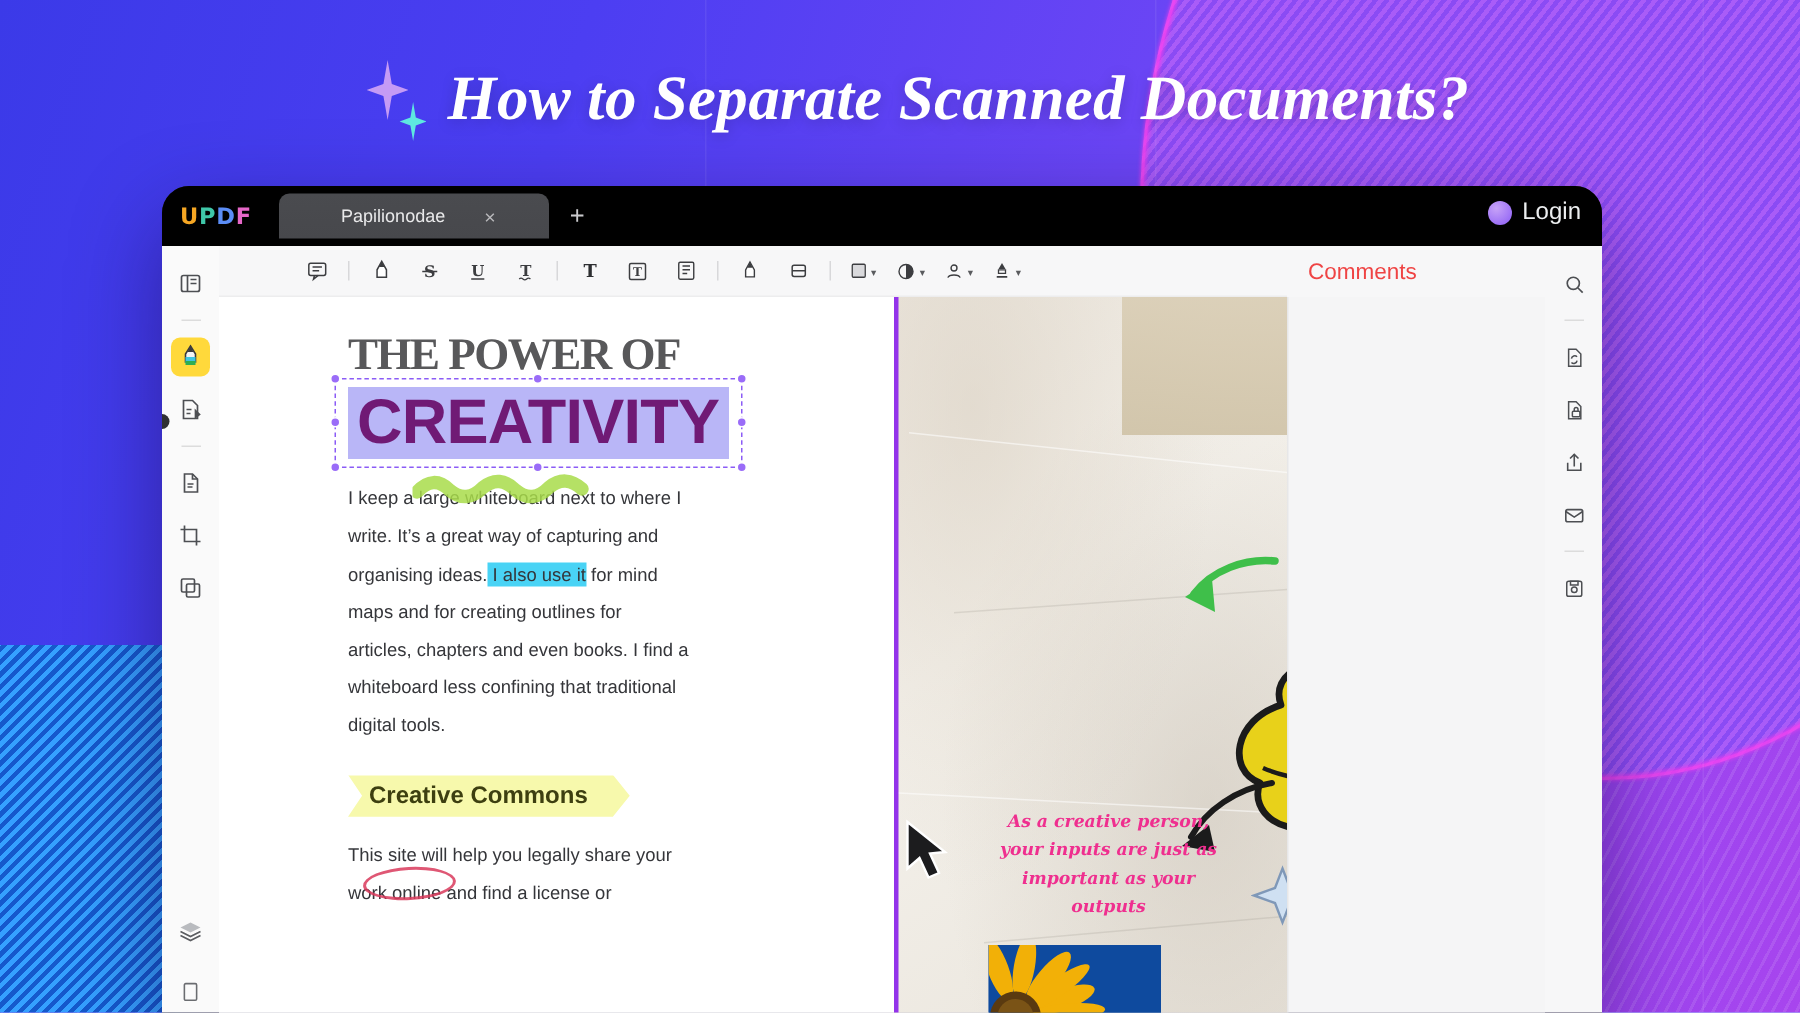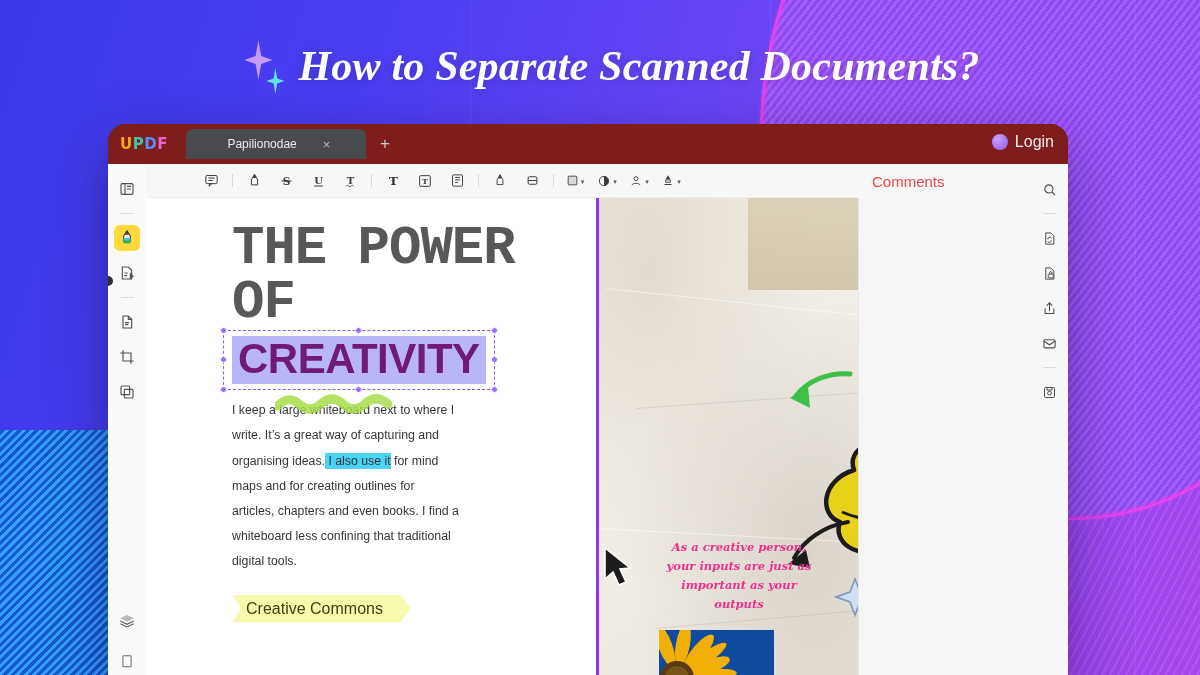--- a/index.html
+++ b/index.html
@@ -85,21 +85,21 @@
   
   .device {
     position: absolute; left: 108px; top: 124px;
     width: 960px; height: 560px;
     background: #2f3033;
     border-radius: 18px 18px 0 0;
     box-shadow: 0 22px 60px rgba(20,5,60,.45);
     overflow: hidden; z-index: 4;
   }
   .titlebar {
-    height: 40px; background: #7f1d1d; display: flex; align-items: center;
+    height: 40px; background: #000000; display: flex; align-items: center;
     padding: 0 12px; position: relative;
   }
   .logo {
     font-size: 15px; font-weight: bold; letter-spacing: .5px;
     margin-right: 18px; font-family: "DejaVu Sans", sans-serif;
   }
   .logo .l1 { color: #f5a623; } .logo .l2 { color: #3fc7a8; }
   .logo .l3 { color: #5b8df6; } .logo .l4 { color: #e667c8; }
   .tab {
     display: flex; align-items: center; gap: 26px;
@@ -165,22 +165,22 @@
 
   .workspace { flex: 1 1 auto; display: flex; min-height: 0; }
   .pageview { flex: 1 1 auto; position: relative; overflow: hidden; background: #fff; }
 
   
   .docpage {
     position: absolute; left: 0; top: 0; width: 450px; bottom: 0;
     background: #ffffff; padding: 24px 0 0 86px;
   }
   .title1 {
-    font-family: Liberation Mono, monospace;
-    font-weight: bold; font-size: 54px; letter-spacing: -1px;
+    font-family: Liberation Serif, serif;
+    font-weight: bold; font-size: 30px; letter-spacing: -1px;
     color: #58585a; line-height: 1;
   }
   .sel-wrap { position: relative; display: inline-block; margin-top: 6px; }
   .title2 {
     font-family: "Liberation Sans", sans-serif;
     font-weight: bold; font-size: 42px; letter-spacing: -.5px;
     color: #701a75; background: #b9b6f7; line-height: 1.05;
     padding: 1px 6px 3px 6px;
   }
   .sel-box {
@@ -202,21 +202,21 @@
     font-size: 12.3px; line-height: 2.05; color: #35363a;
     position: relative;
   }
   .hl-cyan { background: #49d3f5; padding: 1px 0; }
   .scribble {
     position: absolute; left: 43px; top: -6px; width: 120px; height: 22px;
     pointer-events: none;
   }
   .badge-yellow {
     display: inline-block; margin-top: 20px;
-    background: #f7f9ac; color: #3d3f10; font-weight: normal; font-size: 16px;
+    background: #f7f9ac; color: #3d3f10; font-weight: bold; font-size: 16px;
     padding: 5px 28px 5px 14px;
     clip-path: polygon(0 0, 94% 0, 100% 50%, 94% 100%, 0 100%, 5% 50%);
   }
   .body-text2 {
     margin-top: 13px; width: 232px;
     font-size: 12.3px; line-height: 2.05; color: #35363a; position: relative;
   }
   .redcircle {
     position: absolute; left: 10px; top: 20px; width: 62px; height: 22px;
     border: 2px solid #d93a5c; border-radius: 50%;
@@ -493,20 +493,24 @@
 
             <div class="body-text">
               <svg class="scribble" viewBox="0 0 120 22">
                 <path d="M3 14 Q14 2 25 13 Q36 22 47 11 Q58 2 69 13 Q80 22 91 11 Q102 2 113 12" stroke="#a8dc4a" stroke-width="9" fill="none" stroke-linecap="round" opacity=".85"></path>
               </svg>
               <span>I keep a </span><span>large whiteboard</span><span> next to where I write. It’s a great way of capturing and organising ideas.</span><span class="hl-cyan"> I also use it</span><span> for mind maps and for creating outlines for articles, chapters and even books. I find a whiteboard less confining that traditional digital tools.</span>
             </div>
 
             <div><span class="badge-yellow">Creative Commons</span></div>
 
+            <div class="body-text2">
+              <div class="redcircle"></div>
+              <span>This site will help you legally share your </span><span>work online</span><span> and find a license or</span>
+            </div>
           </div>
 
           <div class="scanpage">
             <div class="tan-band"></div>
             <div class="crease" style="left:10px;top:90px;width:520px;transform:rotate(6deg)"></div>
             <div class="crease d" style="left:40px;top:210px;width:480px;transform:rotate(-4deg)"></div>
             <div class="crease" style="left:0px;top:330px;width:540px;transform:rotate(3deg)"></div>
             <div class="crease d" style="left:60px;top:430px;width:470px;transform:rotate(-5deg)"></div>
 
             <svg class="arrow-svg" style="left:190px;top:168px;width:70px;height:62px" viewBox="0 0 70 62">

